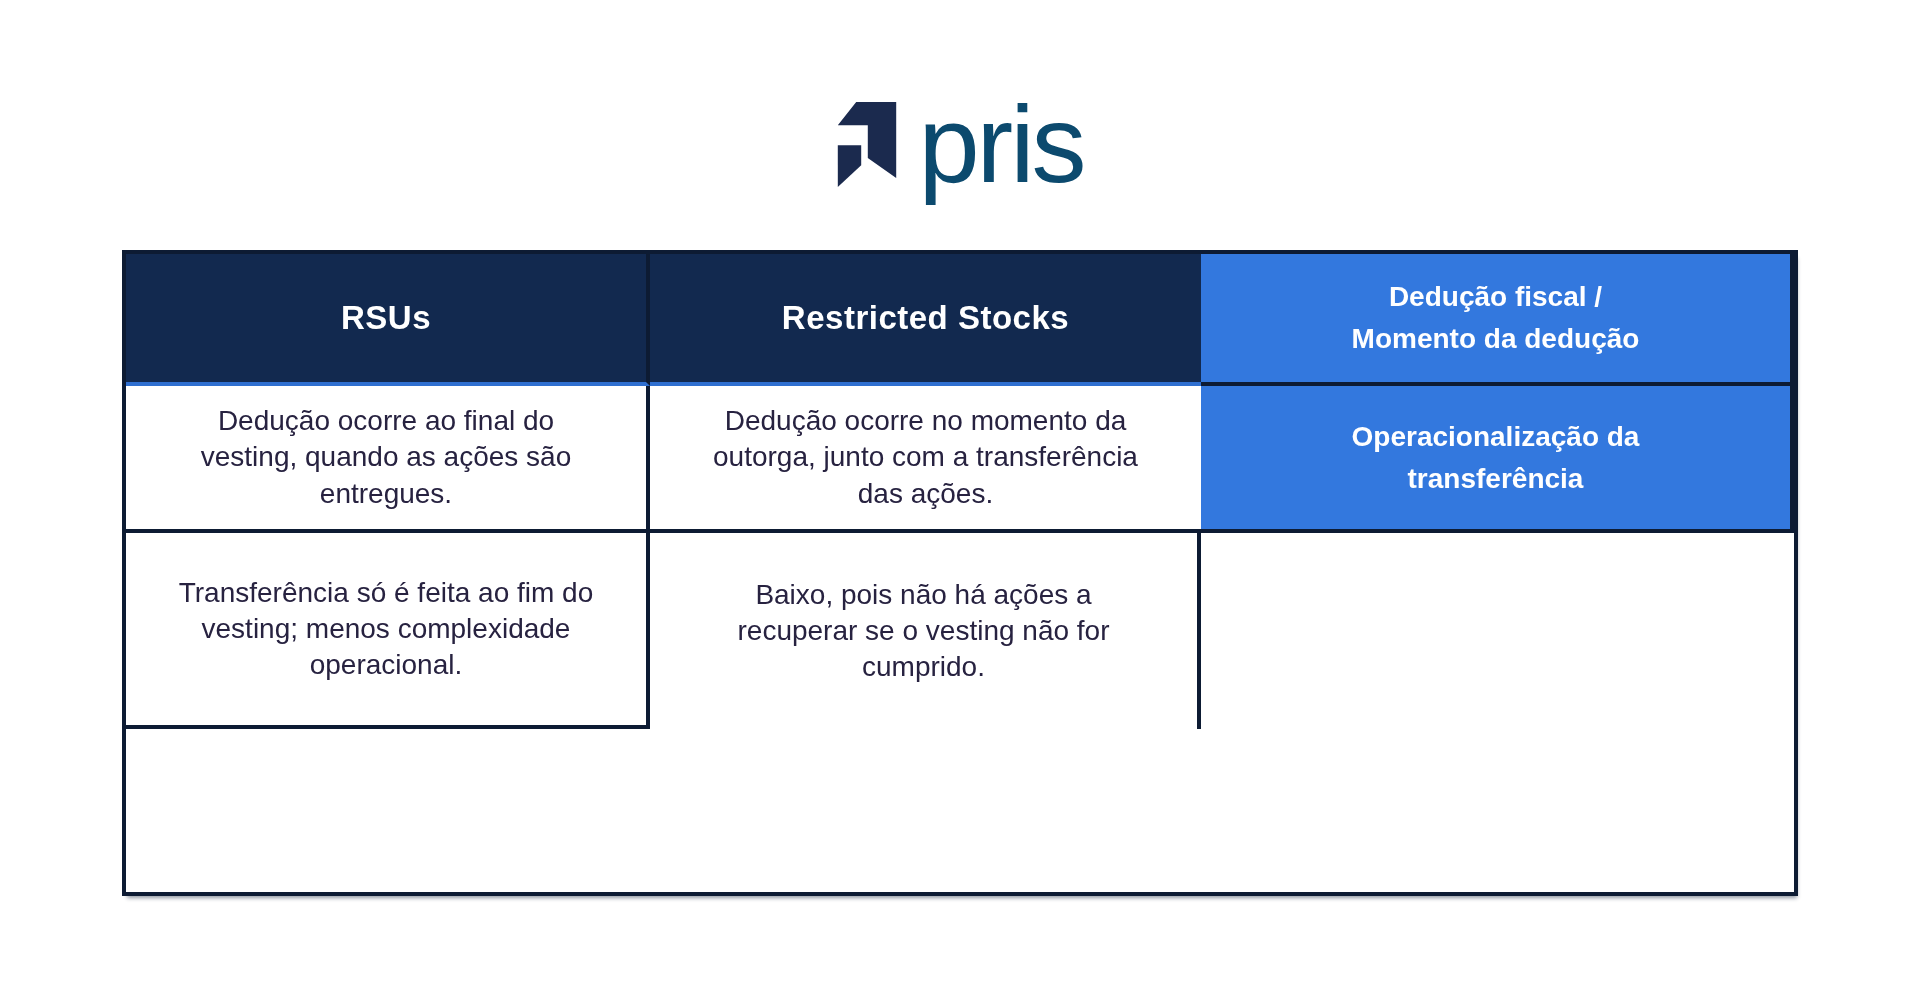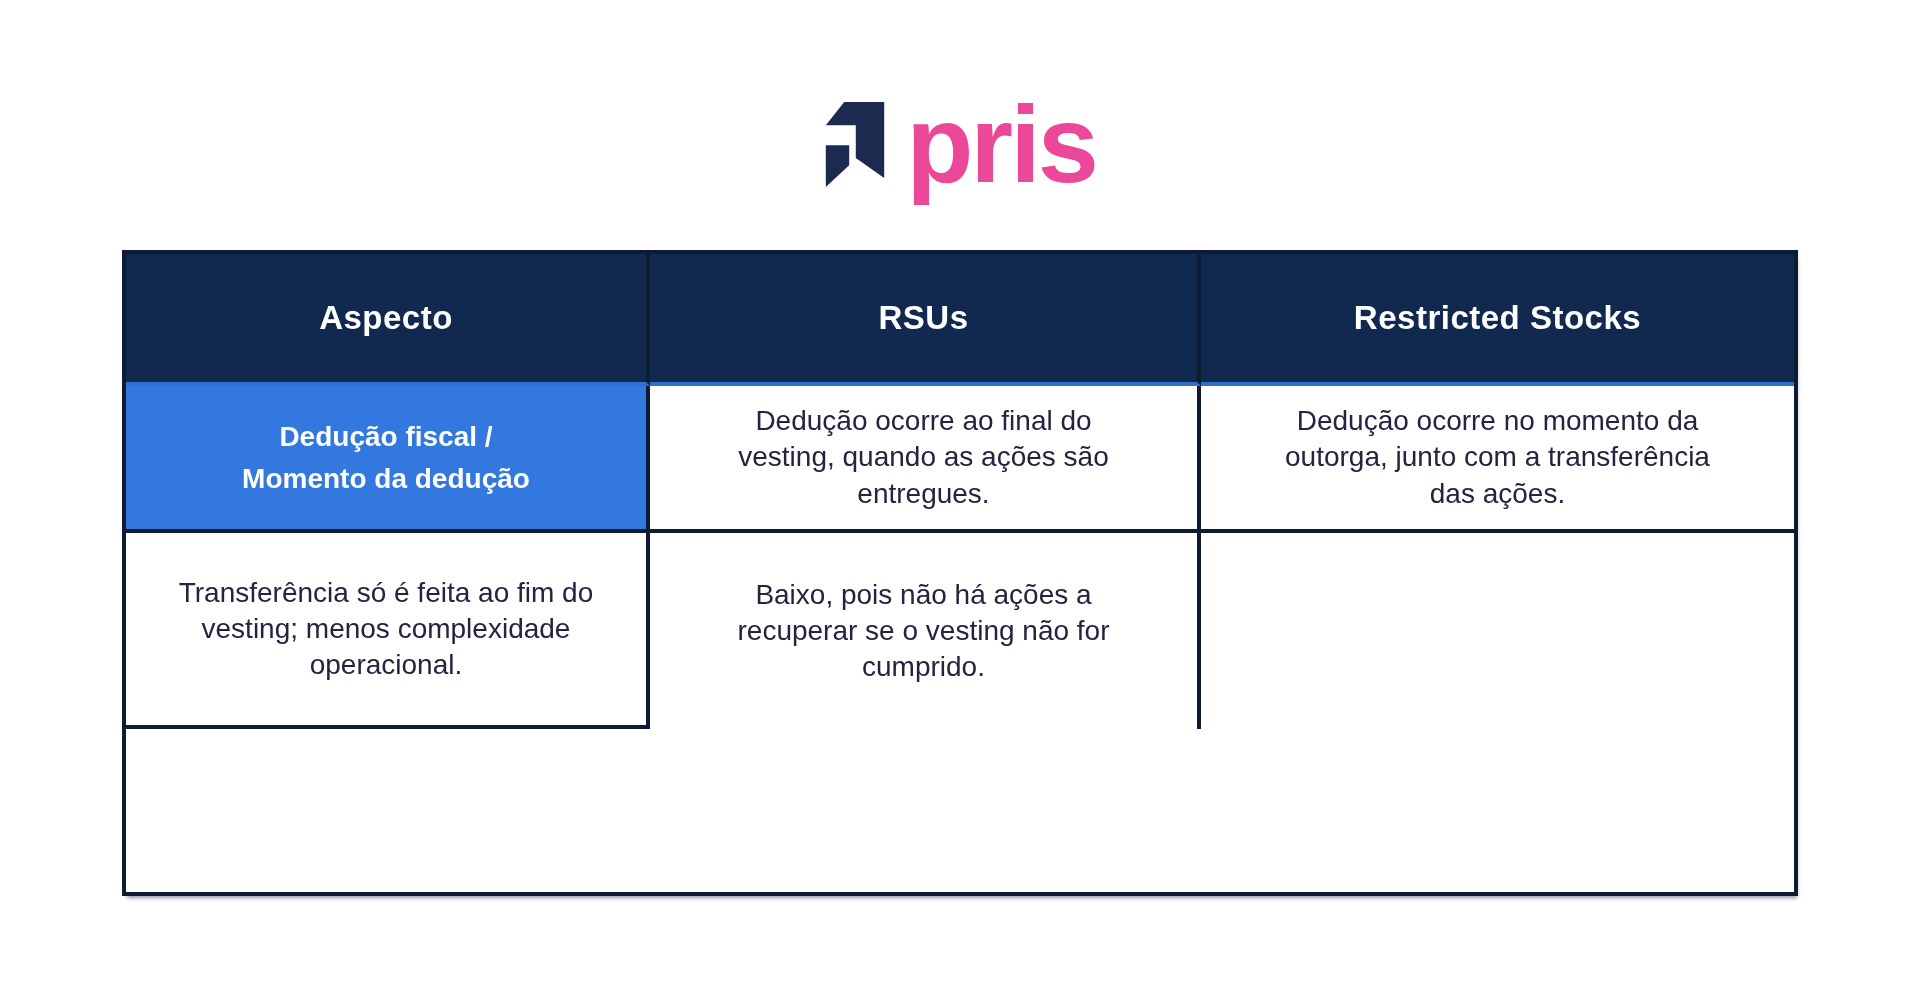--- a/index.html
+++ b/index.html
@@ -3,22 +3,22 @@
 <meta charset="utf-8">
 <style>
   * { margin:0; padding:0; box-sizing:border-box; }
   html,body { width:1920px; height:1000px; background:#ffffff; overflow:hidden;
               font-family:"Liberation Sans", sans-serif; }
 
   
   .logo { position:absolute; top:98px; left:0; width:1920px;
           display:flex; justify-content:center; align-items:center; gap:20px; height:96px; }
   .logo-mark { width:62px; height:88px; flex:0 0 auto; }
-  .logo-text { font-size:110px; line-height:96px; font-weight:700; letter-spacing:-3px;
-               color:#ec4899; margin-top:-4px; }
+  .logo-text { font-size:110px; line-height:96px; font-weight:400; letter-spacing:-3px;
+               color:#0c4a6e; margin-top:-4px; }
 
   
   .cmp-table { position:absolute; left:122px; top:250px; width:1676px; height:646px;
                background:#ffffff; border:4px solid #0d1b33;
                display:grid;
                grid-template-columns:524px 551px 593px;
                grid-template-rows:132px 147px 196px 163px;
                box-shadow:2px 5px 4px -3px rgba(13,27,51,0.45); }
   .cell { display:flex; align-items:center; justify-content:center; text-align:center;
           border-right:4px solid #0d1b33; border-bottom:4px solid #0d1b33; }
@@ -38,33 +38,34 @@
 <div class="logo">
   <svg class="logo-mark" viewBox="0 0 61 88" xmlns="http://www.w3.org/2000/svg" aria-hidden="true">
     <polygon points="19.7,0 59.7,0 59.7,76 31.3,56 31.3,23.3 1.3,23.3" fill="#1b2a4e"></polygon>
     <polygon points="1.3,43.3 24.7,43.3 24.7,63.3 1.3,85" fill="#1b2a4e"></polygon>
   </svg>
   <div class="logo-text">pris</div>
 </div>
 
 <div class="cmp-table">
 
-  <div class="cell head-cell">Aspecto</div>
   <div class="cell head-cell">RSUs</div>
   <div class="cell head-cell col-last">Restricted Stocks</div>
 
   <div class="cell aspect-cell">Dedução fiscal /
 Momento da dedução</div>
   <div class="cell body-cell">Dedução ocorre ao final do
 vesting, quando as ações são
 entregues.</div>
   <div class="cell body-cell col-last">Dedução ocorre no momento da
 outorga, junto com a transferência
 das ações.</div>
 
+  <div class="cell aspect-cell">Operacionalização da
+transferência</div>
   <div class="cell body-cell">Transferência só é feita ao fim do
 vesting; menos complexidade
 operacional.</div>
 
   <div class="cell body-cell row-last">Baixo, pois não há ações a
 recuperar se o vesting não for
 cumprido.</div>
 
 </div>
 

